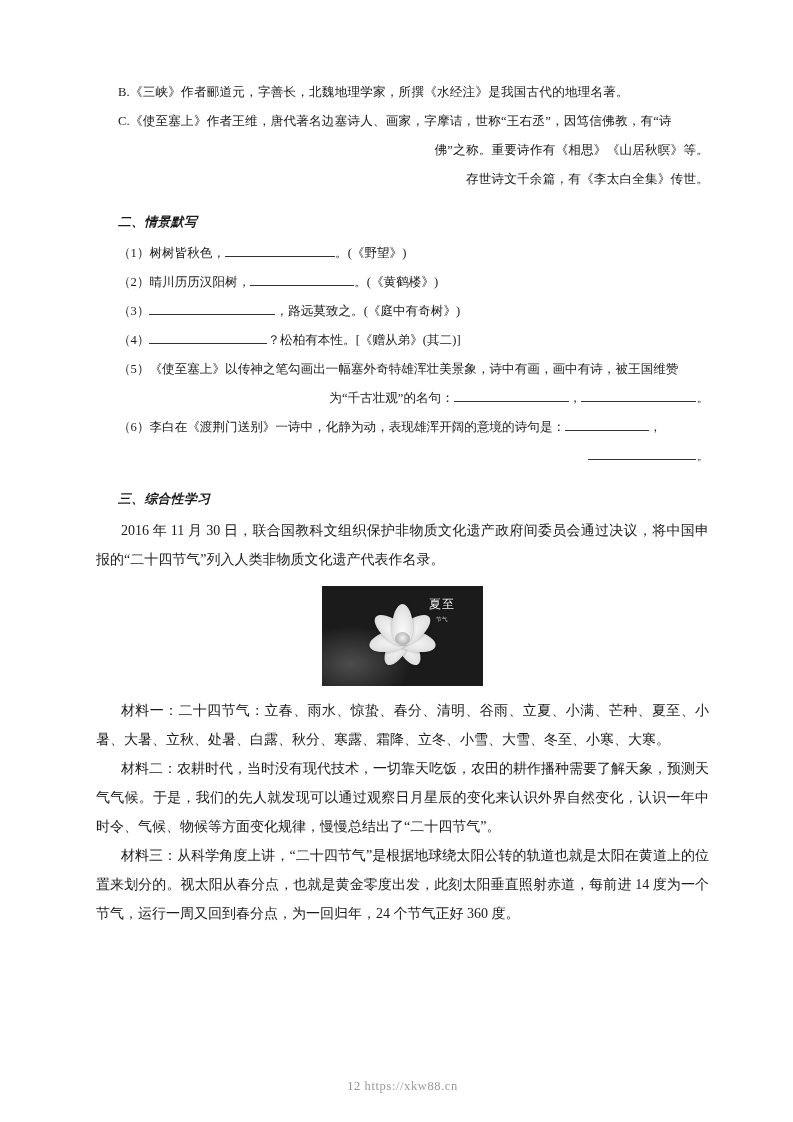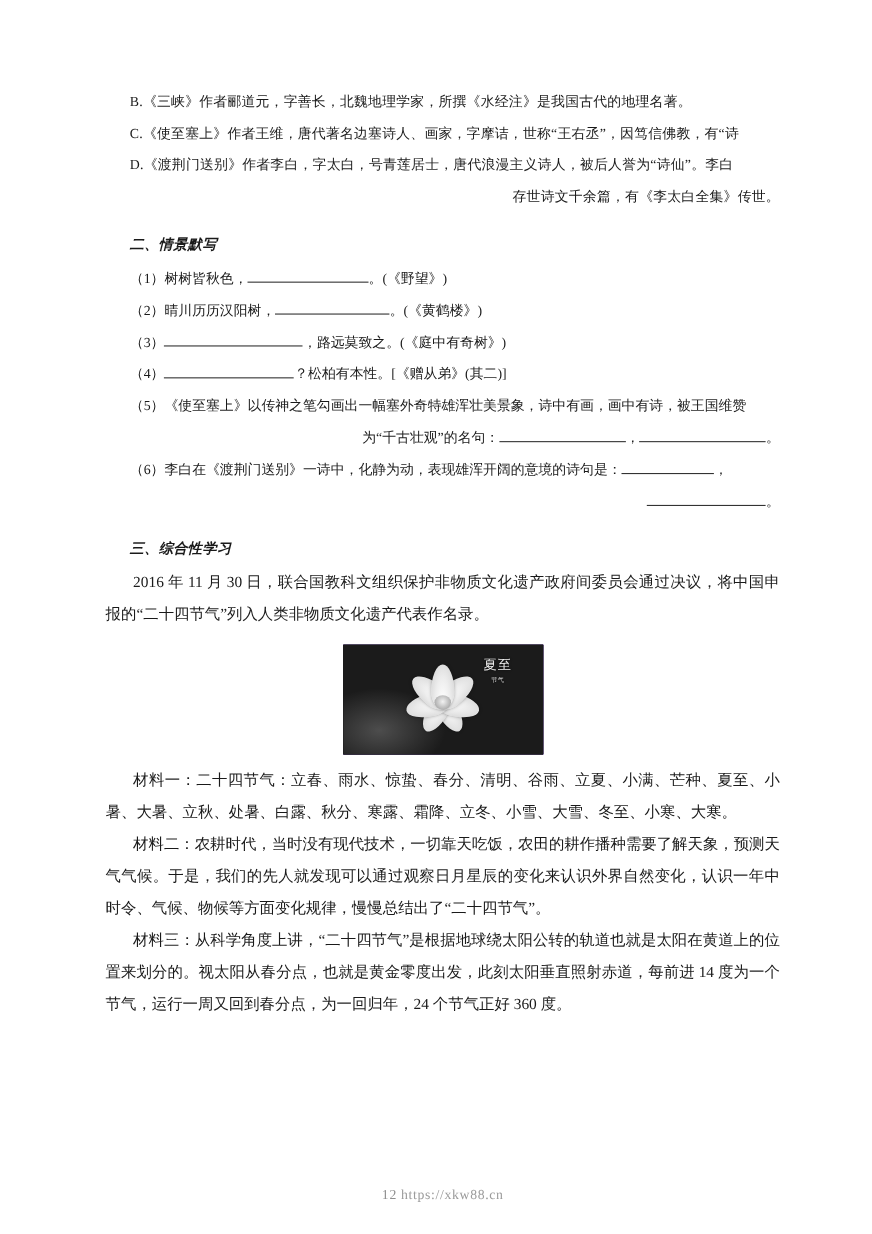--- a/index.html
+++ b/index.html
@@ -73,21 +73,21 @@
     line-height: 29px;
     text-indent: 25px;
     text-align: justify;
   }
   .figure {
     margin: 12px 0 10px 0;
     display: flex;
     justify-content: center;
   }
   .photo {
-    width: 182px;
+    width: 161px;
     height: 100px;
     position: relative;
     overflow: hidden;
     background: #6d28d9;
   }
   .photo .leaves {
     position: absolute;
     inset: 0;
     background:
       radial-gradient(ellipse 60px 38px at 18% 78%, #4d4d4d 0%, #2a2a2a 70%, #1b1b1b 100%),
@@ -169,21 +169,21 @@
     color: #8f8f8f;
   }
 </style>
 </head>
 <body>
 
 <div class="page">
 
   <div class="line opt">B.《三峡》作者郦道元，字善长，北魏地理学家，所撰《水经注》是我国古代的地理名著。</div>
   <div class="line opt">C.《使至塞上》作者王维，唐代著名边塞诗人、画家，字摩诘，世称“王右丞”，因笃信佛教，有“诗</div>
-  <div class="line opt">D.《渡荆门送别》作者李白，字太白，号青莲居士，唐代浪漫主义诗人，被后人誉为“诗仙”。李白</div>
+  <div class="line cont">佛”之称。重要诗作有《相思》《山居秋暝》等。</div>
   <div class="line cont">存世诗文千余篇，有《李太白全集》传世。</div>
 
   <div class="section-head">二、情景默写</div>
 
 
   <div class="item">
     <span>（1）树树皆秋色，</span><span class="blank-s b110"></span><span>。(《野望》)</span>
   </div>
 
   <div class="item">

